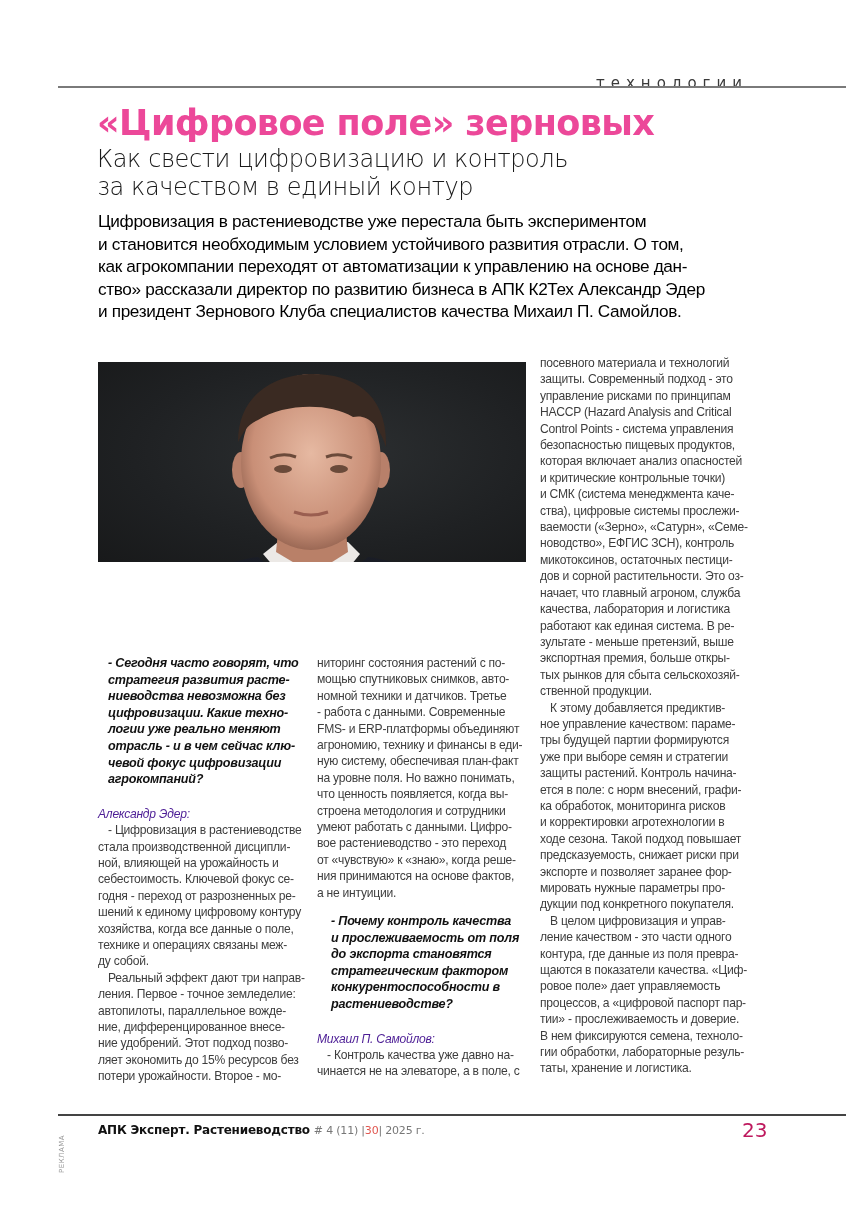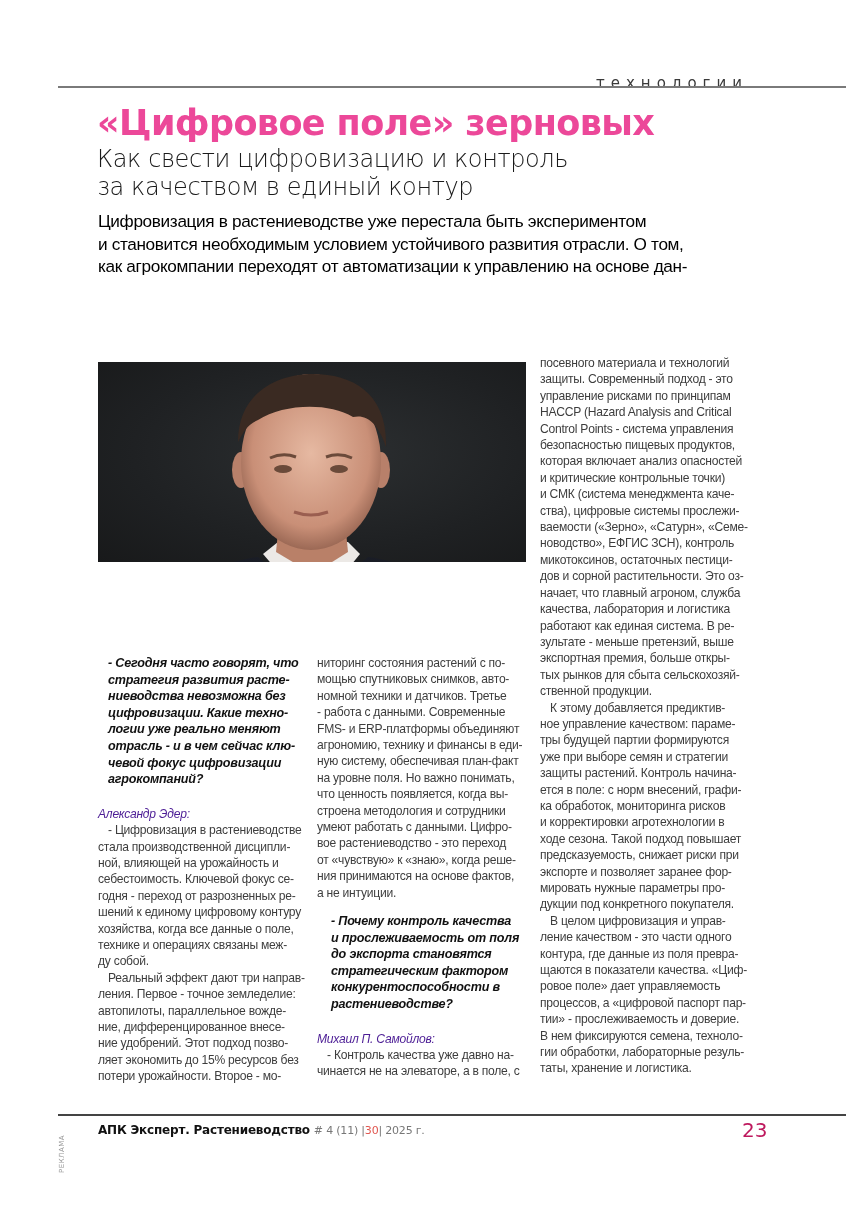--- a/index.html
+++ b/index.html
@@ -84,20 +84,22 @@
 <h1 class="headline">«Цифровое поле» зерновых</h1>
 <div class="subhead">
   <div>Как свести цифровизацию и контроль</div>
   <div>за качеством в единый контур</div>
 </div>
 
 <div class="lead">
   <p>Цифровизация в растениеводстве уже перестала быть экспериментом</p>
   <p>и становится необходимым условием устойчивого развития отрасли. О том,</p>
   <p>как агрокомпании переходят от автоматизации к управлению на основе дан-</p>
+  <p>ство» рассказали директор по развитию бизнеса в АПК К2Тех Александр Эдер</p>
+  <p>и президент Зернового Клуба специалистов качества Михаил П. Самойлов.</p>
 </div>
 
 <div class="photo">
   <svg width="428" height="278" viewBox="0 0 428 278">
     <defs>
       <radialGradient id="skin" cx="50%" cy="45%" r="60%">
         <stop offset="0%" stop-color="#e6b9a2"></stop>
         <stop offset="70%" stop-color="#c98f77"></stop>
         <stop offset="100%" stop-color="#8a5a48"></stop>
       </radialGradient>

